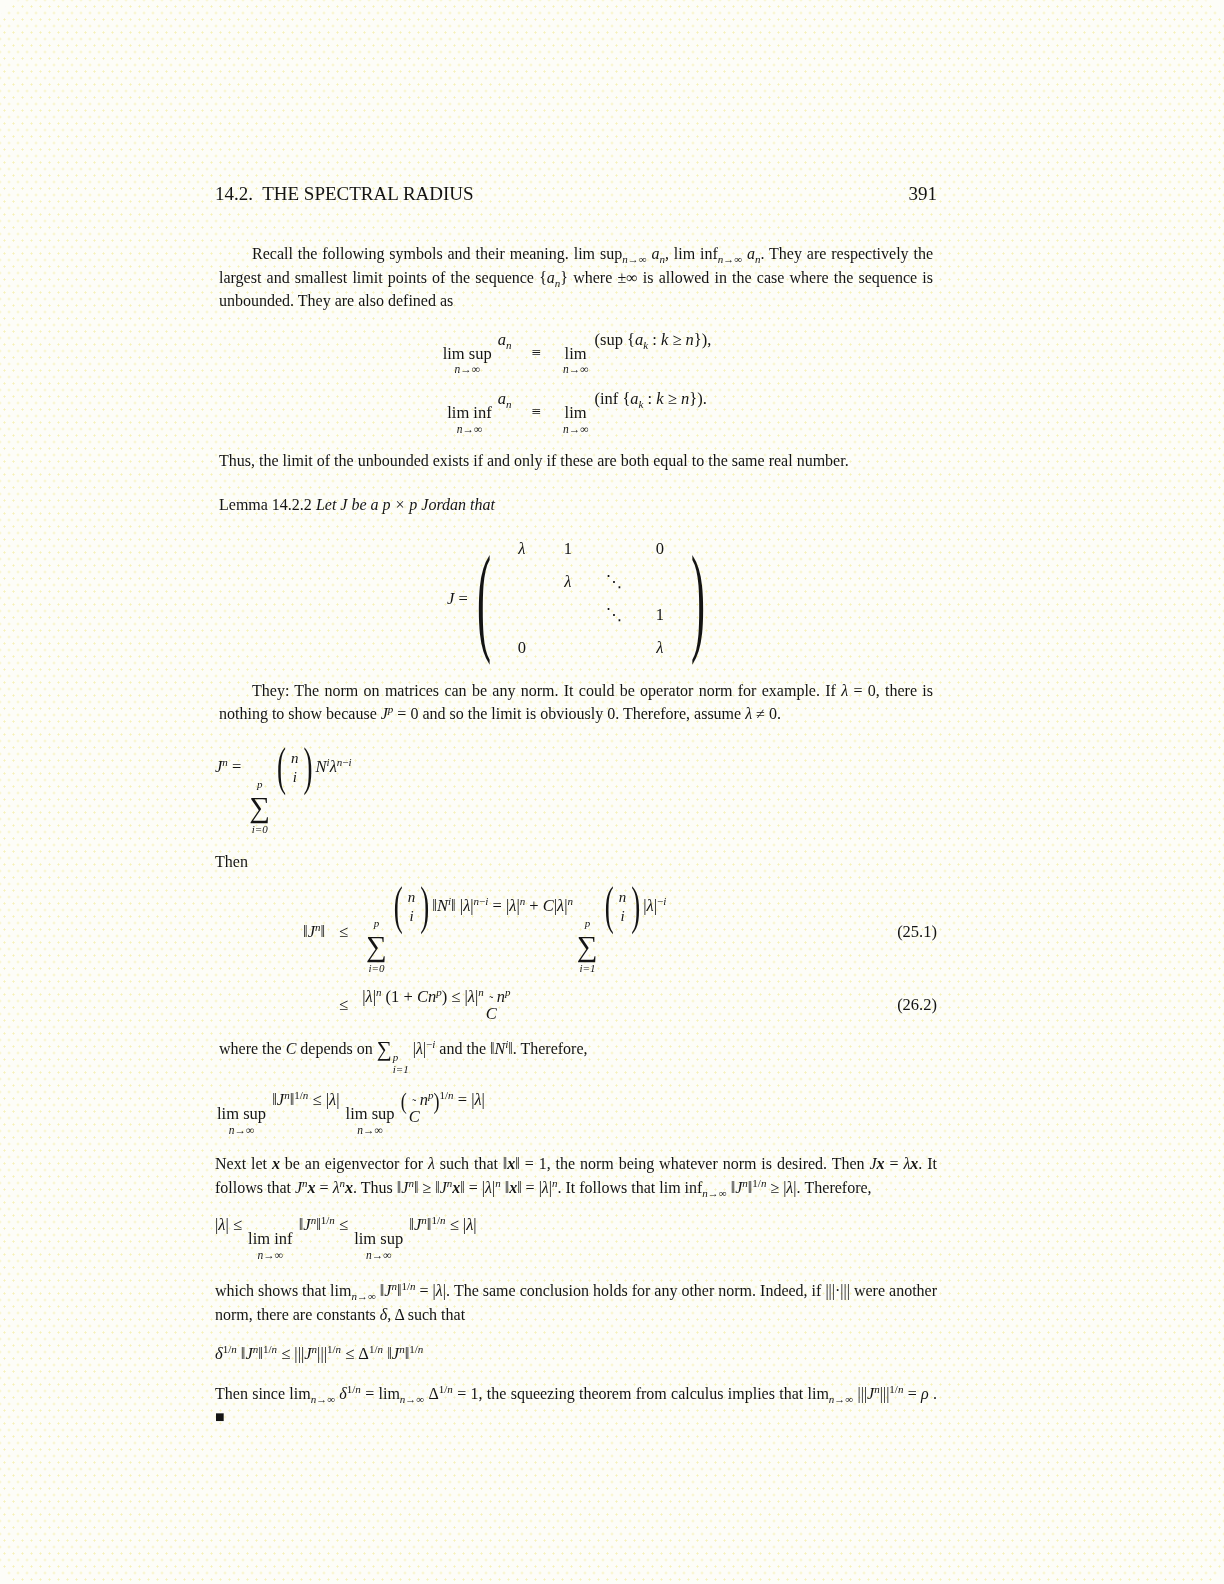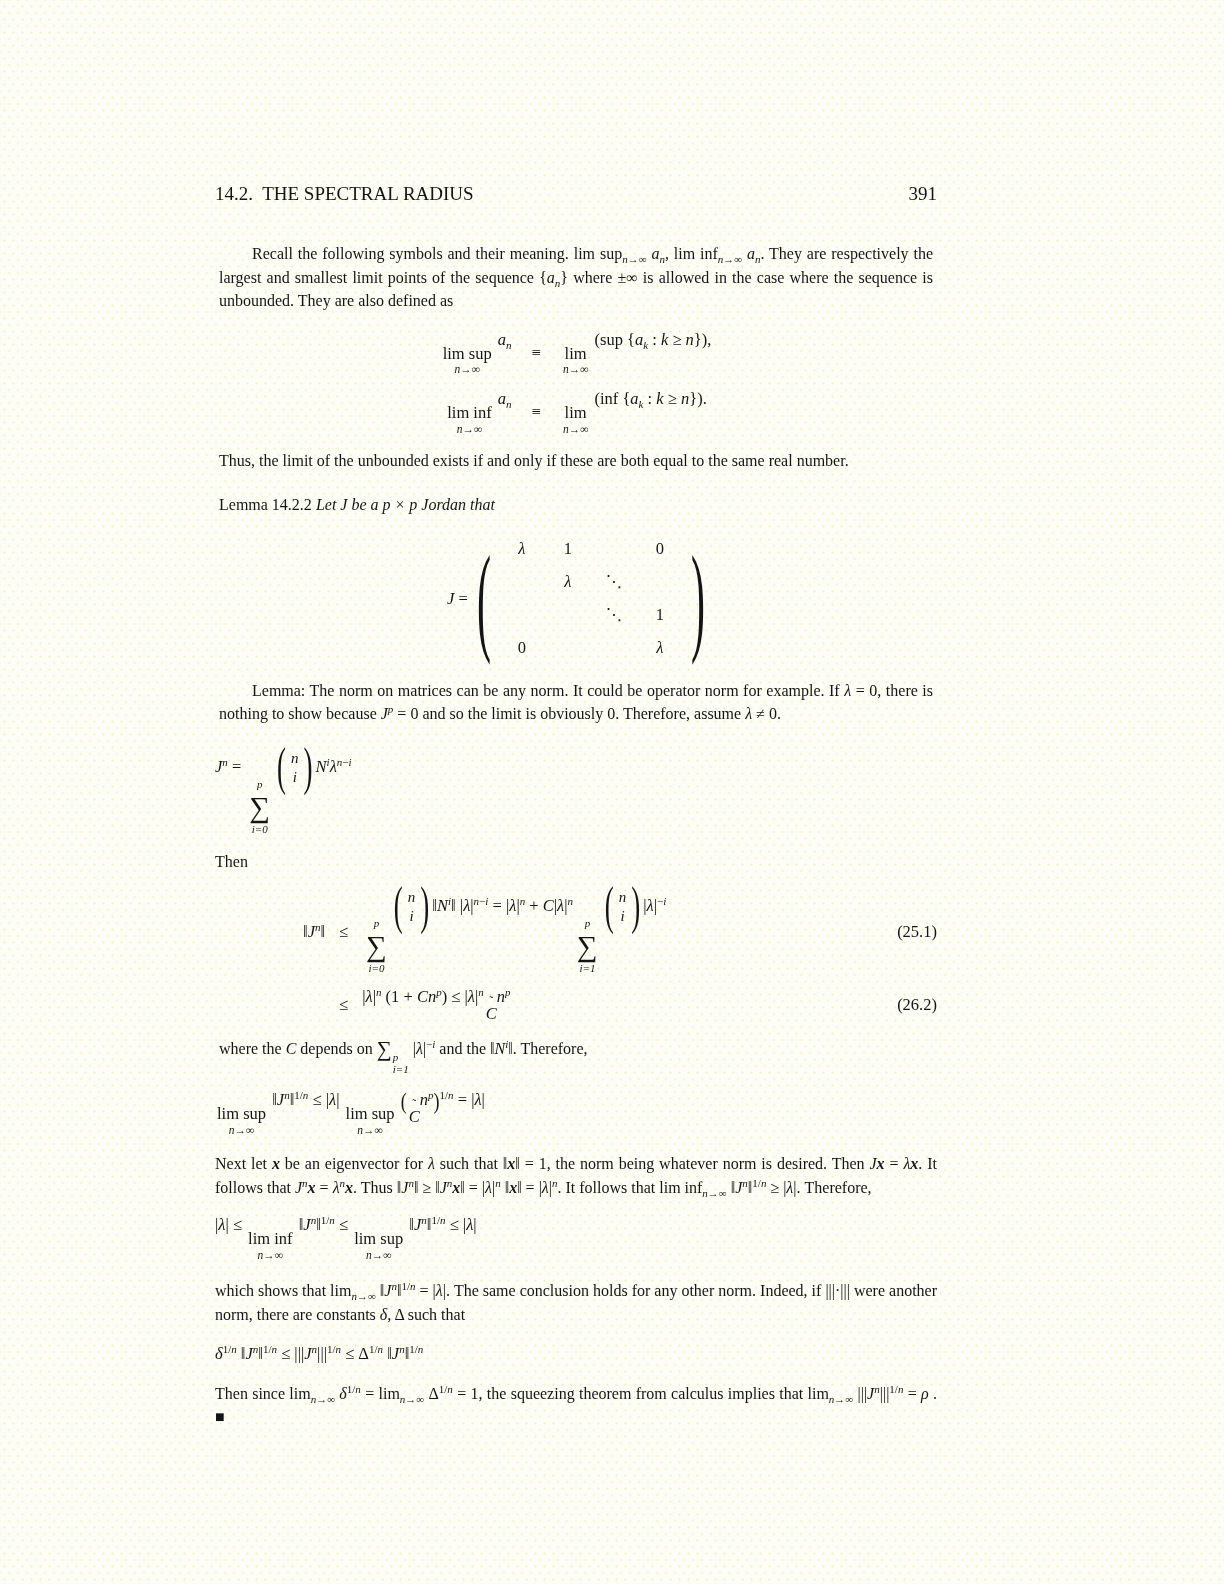--- a/index.html
+++ b/index.html
@@ -10,20 +10,21 @@
     background:#fdfdf8;
   }
   .page{
     position:relative;width:1224px;height:1584px;overflow:hidden;
     background-color:#fdfdf8;
     background-image:
       radial-gradient(circle, rgba(238,228,120,0.50) 0.9px, rgba(238,228,120,0) 1.2px),
       radial-gradient(circle, rgba(238,228,120,0.50) 0.9px, rgba(238,228,120,0) 1.2px);
     background-size:9px 13px, 9px 13px;
     background-position:0 0, 4.5px 6.5px;
+    border-radius:22px;
   }
   .content{position:absolute;left:215px;top:183px;width:722px;}
   .pagehead{display:flex;justify-content:space-between;align-items:baseline;
     font-size:19px;white-space:pre;}
   .para{margin:4px;font-size:16px;line-height:23.5px;text-align:justify;}
   .para.indent{text-indent:33px;}
   .it{font-style:italic;}
   .bd{font-weight:normal;}
   .bi{font-weight:bold;font-style:italic;}
   sup{font-size:11px;line-height:0;vertical-align:6px;}
@@ -135,21 +136,21 @@
             <span class="rm"></span>
             <span class="it">⋱</span>
             <span class="rm">1</span>
             <span class="rm">0</span>
             <span class="rm"></span>
             <span class="rm"></span>
             <span class="it">λ</span>
           </span>
           <span class="mparen">)</span>
         </div>
-        <p class="para indent"><span class="bd">Lemma: </span>The norm on matrices can be any norm. It could be operator norm for example. If <span class="it">λ</span> = 0, there is nothing to show because <span class="it">J</span><sup><span class="it">p</span></sup> = 0 and so the limit is obviously 0. Therefore, assume <span class="it">λ</span> ≠ 0.</p>
+        <p class="para indent"><span class="bd">They: </span>The norm on matrices can be any norm. It could be operator norm for example. If <span class="it">λ</span> = 0, there is nothing to show because <span class="it">J</span><sup><span class="it">p</span></sup> = 0 and so the limit is obviously 0. Therefore, assume <span class="it">λ</span> ≠ 0.</p>
         <div class="display"><span class="drow"><span class="it">J</span><sup><span class="it">n</span></sup> = <span class="sumstack">
               <span class="slim">p</span>
               <span class="sig">∑</span>
               <span class="slim">i=0</span>
             </span><span class="binom">
               <span class="bp">(</span>
               <span class="bstack">
                 <span>n</span>
                 <span>i</span>
               </span>

